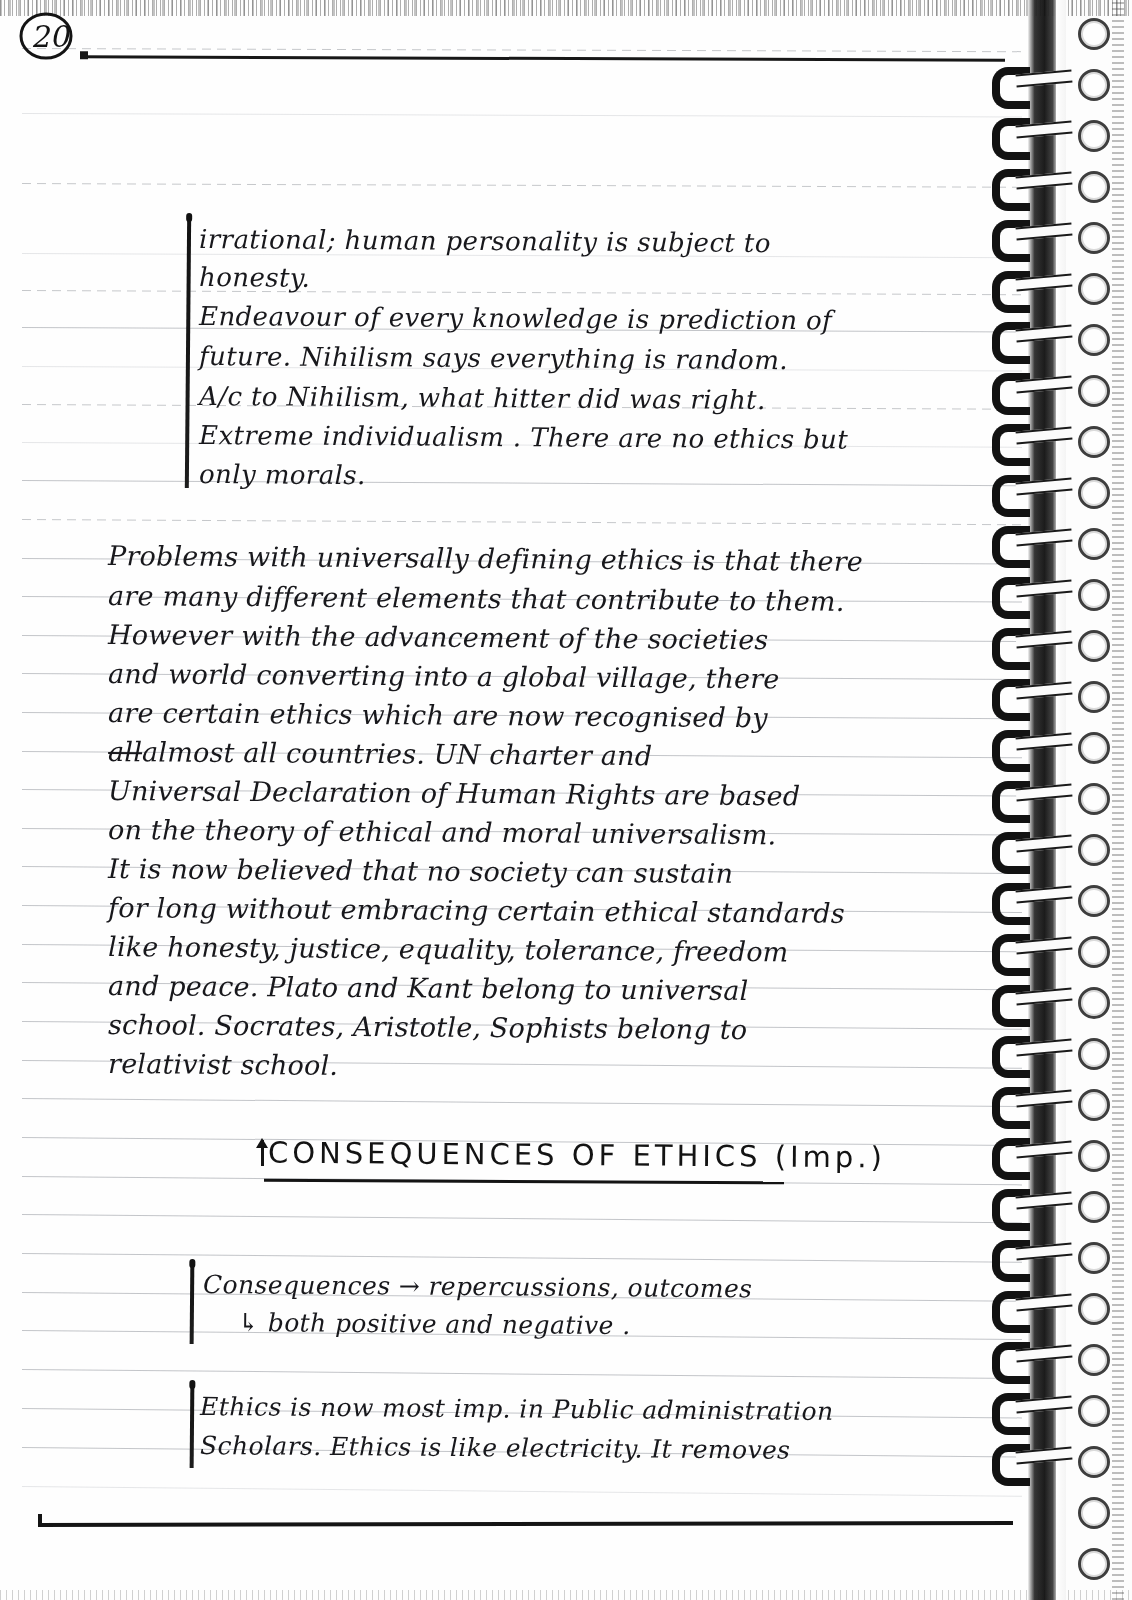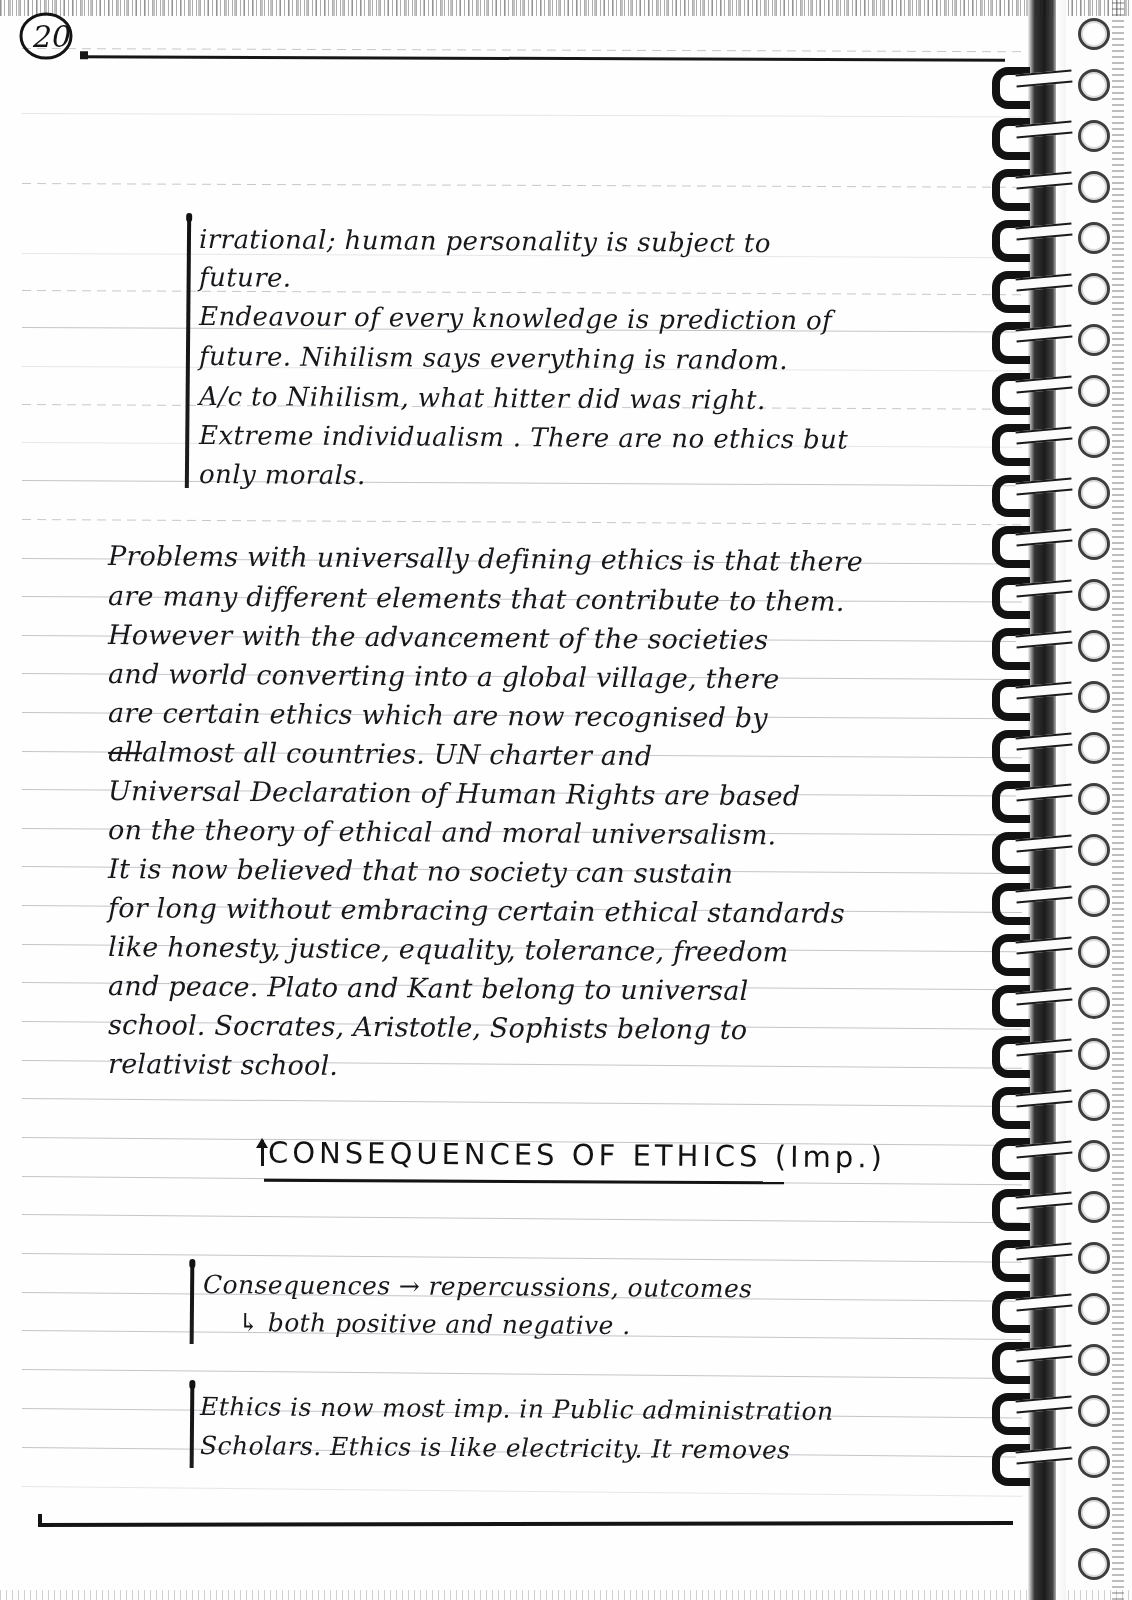--- a/index.html
+++ b/index.html
@@ -220,21 +220,21 @@
   <div class="page-number">
     <svg width="62" height="52" viewBox="0 0 62 52" aria-hidden="true">
       <ellipse cx="30" cy="25" rx="25" ry="22" fill="none" stroke="#141414" stroke-width="3"></ellipse>
       <text x="17" y="36" font-family="DejaVu Serif, serif" font-style="italic" font-size="30" fill="#141414">20</text>
     </svg>
   </div>
 
   <div class="bracket" style="left:186px;top:216px;height:272px;"></div>
 
   <div class="hw l1" style="left:199px;top:224px;transform:rotate(0.4deg);">irrational; human personality is subject to</div>
-  <div class="hw l1" style="left:199px;top:262px;transform:rotate(0.4deg);">future.</div>
+  <div class="hw l1" style="left:199px;top:262px;transform:rotate(0.4deg);">honesty.</div>
   <div class="hw l1" style="left:199px;top:301px;transform:rotate(0.4deg);">Endeavour of every knowledge is prediction of</div>
   <div class="hw l1" style="left:199px;top:341px;transform:rotate(0.4deg);">future. Nihilism says everything is random.</div>
   <div class="hw l1" style="left:199px;top:381px;transform:rotate(0.4deg);">A/c to Nihilism,  what hitter did was right.</div>
   <div class="hw l1" style="left:199px;top:420px;transform:rotate(0.4deg);">Extreme  individualism . There are no ethics but</div>
   <div class="hw l1" style="left:199px;top:459px;transform:rotate(0.4deg);">only morals.</div>
 
   <div class="hw body" style="left:108px;top:540px;transform:rotate(0.45deg);">Problems with universally defining ethics is that there</div>
   <div class="hw body" style="left:108px;top:580px;transform:rotate(0.45deg);">are many different elements that contribute to them.</div>
   <div class="hw body" style="left:108px;top:619px;transform:rotate(0.45deg);">However with the advancement of the societies</div>
   <div class="hw body" style="left:108px;top:658px;transform:rotate(0.45deg);">and world converting into a global village, there</div>

